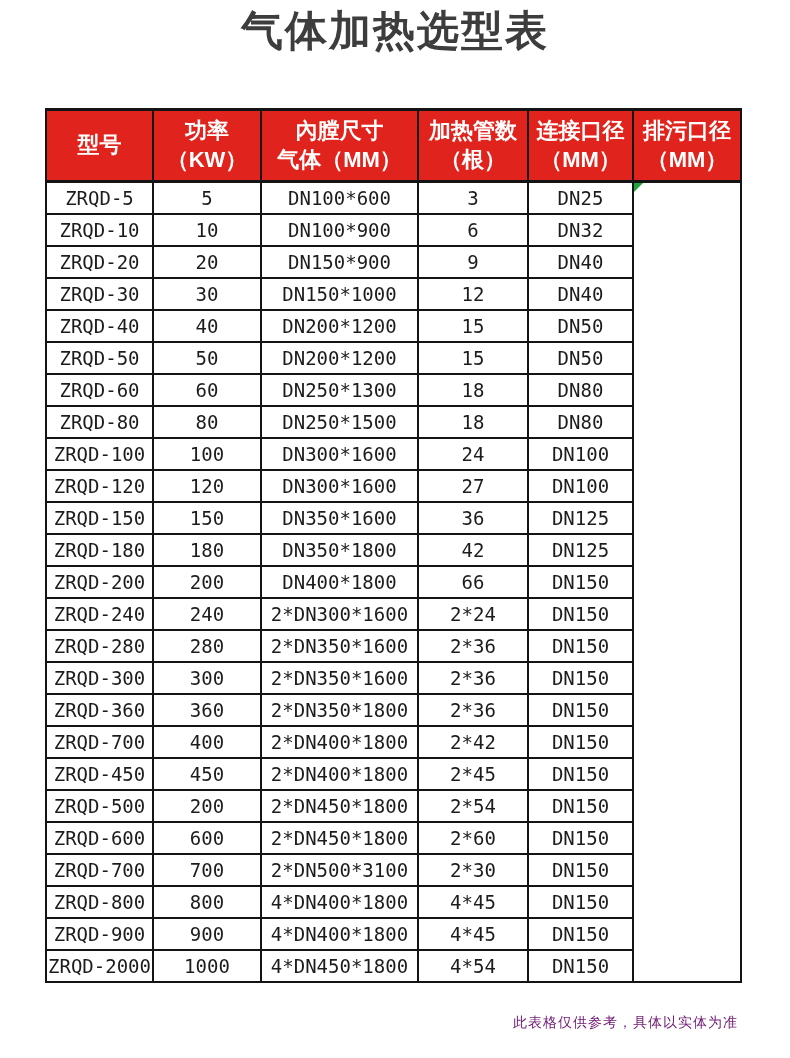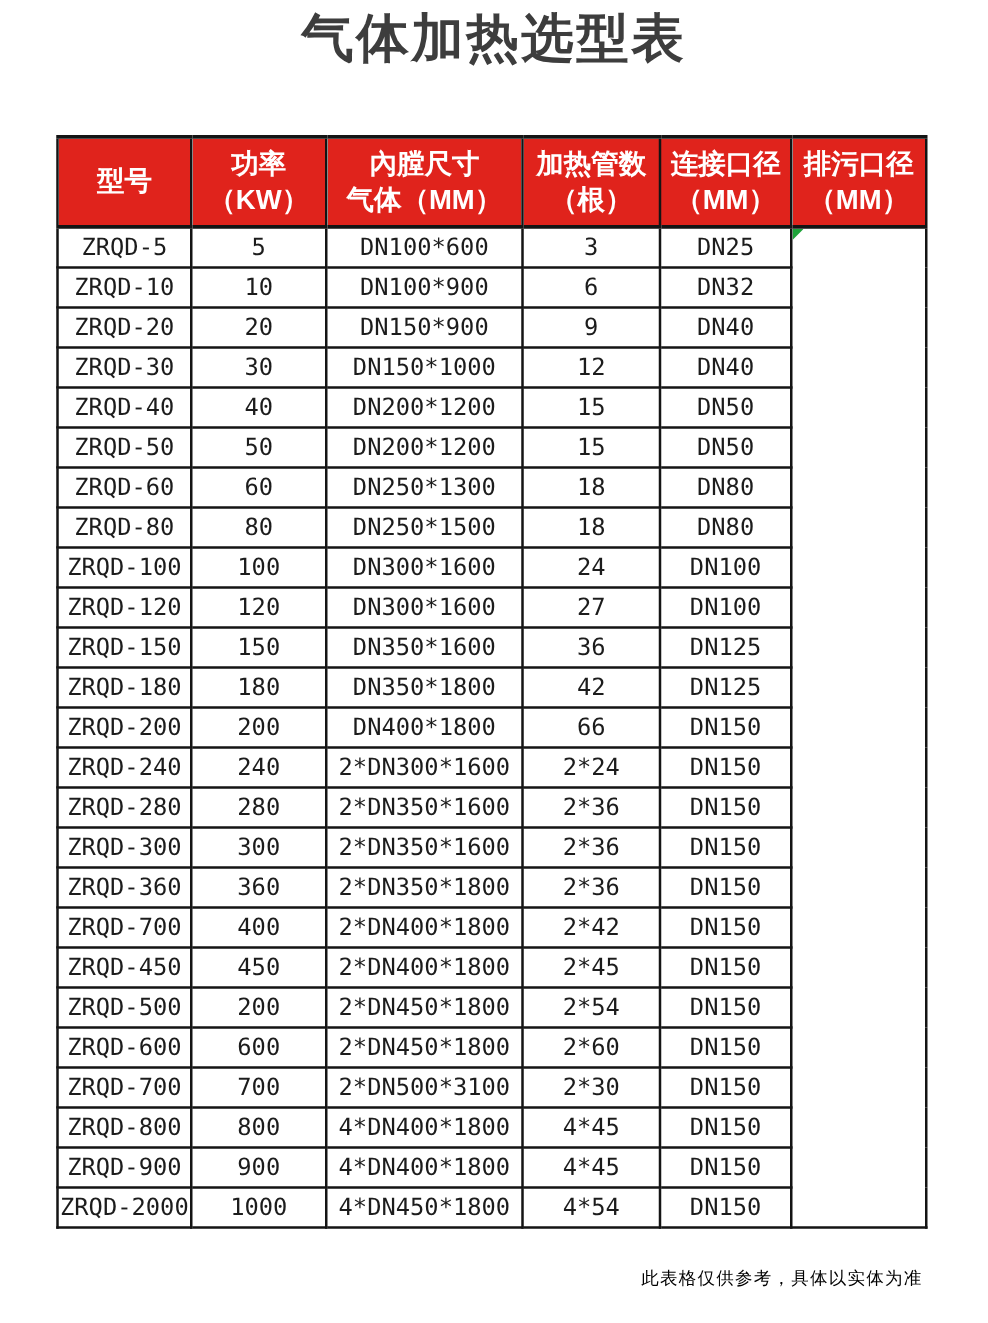--- a/index.html
+++ b/index.html
@@ -50,21 +50,21 @@
     vertical-align:top;
   }
   .green-tri{
     position:absolute;top:0;left:0;width:9px;height:9px;
     background:var(--marker-green);
     clip-path:polygon(0 0,100% 0,0 100%);
   }
 
   .footnote{
     position:absolute;top:1014px;right:52px;
-    font-size:14px;color:#000000;
+    font-size:14px;color:#701a75;
     letter-spacing:1px;
   }
 </style>
 </head>
 <body>
 
 <div class="page-title">气体加热选型表</div>
 
 <table class="spec-table">
   <colgroup>

